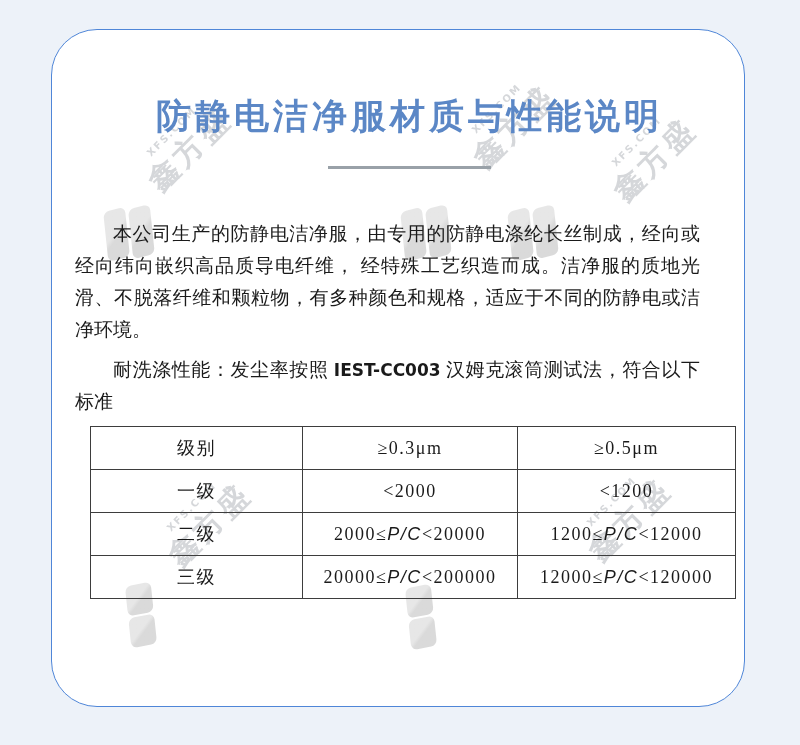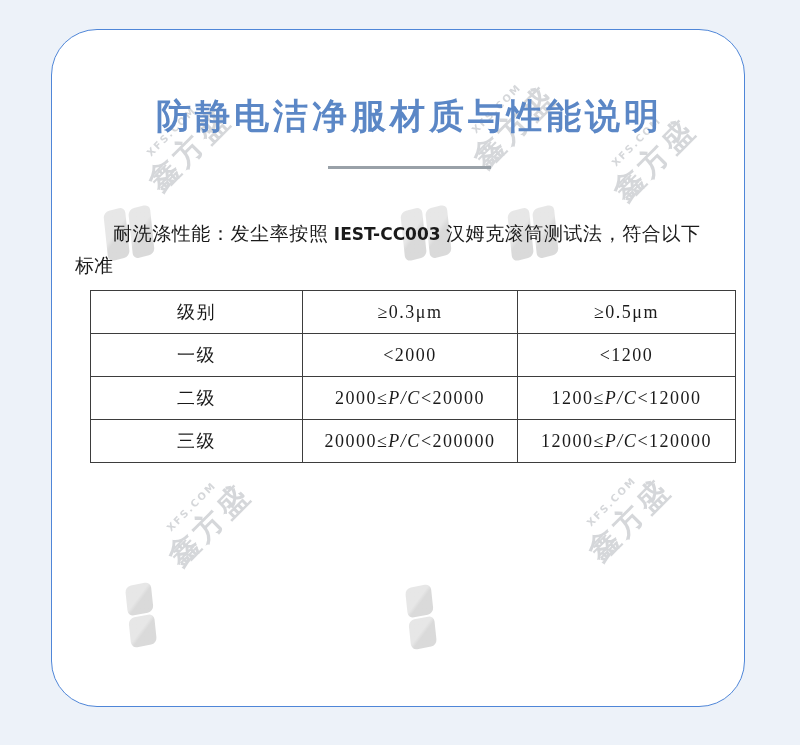--- a/index.html
+++ b/index.html
@@ -87,21 +87,21 @@
     vertical-align: middle;
     font-size: 18px;
     font-weight: normal;
     color: #1a1a1a;
     letter-spacing: 1.5px;
     font-family: "Liberation Serif", "DejaVu Serif", serif;
   }
   table.spec col.c1 { width: 212px; }
   table.spec col.c2 { width: 215px; }
   table.spec col.c3 { width: 218px; }
-  .pc { font-style: italic; font-family: Liberation Serif, serif; }
+  .pc { font-style: italic; font-family: Liberation Sans, sans-serif; }
 </style>
 </head>
 <body>
 
 <div class="page">
   <div class="card">
 
     <div class="wm-layer">
       <div class="wm wm-textblock" style="left:134px;top:116px">
         <span class="wm-sub">XFS.COM</span>
@@ -145,20 +145,21 @@
         </div>
     </div>
 
     <div class="content">
 
       <h1 class="title">防静电洁净服材质与性能说明</h1>
       <div class="title-divider"></div>
 
       <div class="body-text">
 
+        <p><span>本公司生产的防静电洁净服，由专用的防静电涤纶长丝制成，经向或经向纬向嵌织高品质导电纤维， 经特殊工艺织造而成。洁净服的质地光滑、不脱落纤维和颗粒物，有多种颜色和规格，适应于不同的防静电或洁净环境。</span></p>
 
 
 
         <p><span>耐洗涤性能：发尘率按照 </span><span class="latin">IEST-CC003</span><span> 汉姆克滚筒测试法，符合以下标准</span></p>
 
       </div>
 
       <table class="spec">
         <colgroup>
             <col class="c1">

